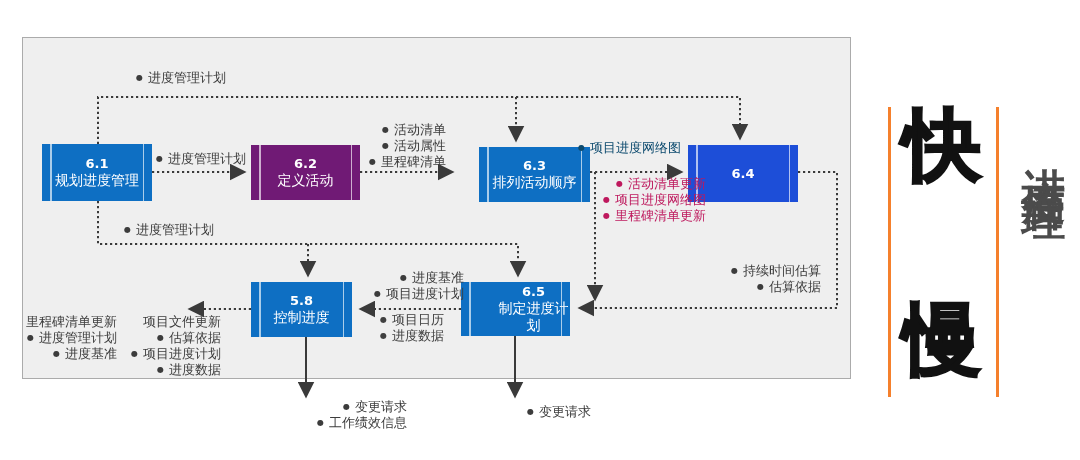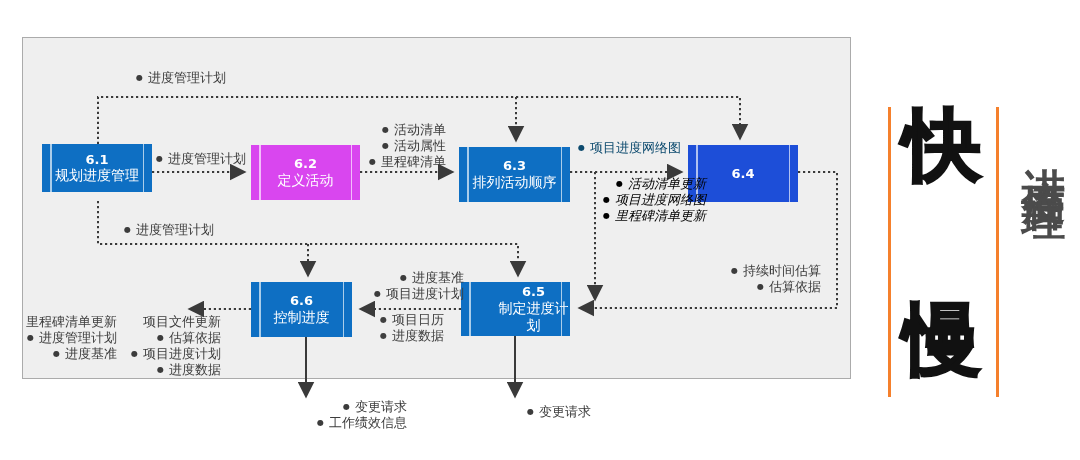--- a/index.html
+++ b/index.html
@@ -68,70 +68,70 @@
 
     <path class="dash" d="M461,309 L361,309" marker-end="url(#ah)"></path>
 
     <path class="dash" d="M251,309 L190,309" marker-end="url(#ah)"></path>
 
     <path class="solid" d="M306,337 L306,396" marker-end="url(#ah)"></path>
     <path class="solid" d="M515,336 L515,396" marker-end="url(#ah)"></path>
   </svg>
 
   <div id="boxes-layer">
-      <div class="pbox" style="left: 42px; top: 144px; width: 110px; height: 48px; background: rgb(14, 111, 195);">
+      <div class="pbox" style="left: 42px; top: 144px; width: 110px; height: 57px; background: rgb(14, 111, 195);">
         <div class="pnum">6.1</div>
         <div class="pname">
           <div>规划进度管理</div>
         </div>
       </div>
-      <div class="pbox" style="left: 251px; top: 145px; width: 109px; height: 55px; background: #d946ef;">
+      <div class="pbox" style="left: 251px; top: 145px; width: 109px; height: 55px; background: #701a75;">
         <div class="pnum">6.2</div>
         <div class="pname">
           <div>定义活动</div>
         </div>
       </div>
-      <div class="pbox" style="left: 459px; top: 147px; width: 111px; height: 55px; background: rgb(14, 111, 195);">
+      <div class="pbox" style="left: 479px; top: 147px; width: 111px; height: 55px; background: rgb(14, 111, 195);">
         <div class="pnum">6.3</div>
         <div class="pname">
           <div>排列活动顺序</div>
         </div>
       </div>
       <div class="pbox" style="left: 688px; top: 145px; width: 110px; height: 57px; background: #1d4ed8;">
         <div class="pnum">6.4</div>
       </div>
       <div class="pbox" style="left: 461px; top: 282px; width: 109px; height: 54px; background: rgb(14, 111, 195); padding-left: 36px;">
         <div class="pnum">6.5</div>
         <div class="pname">
           <div>制定进度计划</div>
         </div>
       </div>
       <div class="pbox" style="left: 251px; top: 282px; width: 101px; height: 55px; background: rgb(14, 111, 195);">
-        <div class="pnum">6.6</div>
+        <div class="pnum">5.8</div>
         <div class="pname">
           <div>控制进度</div>
         </div>
       </div>
     </div>
   <div id="labels-layer">
       <div class="lbl" style="left: 136px; top: 70px; color: rgb(60, 60, 60);">
         <div class="li">进度管理计划</div>
       </div>
       <div class="lbl" style="left: 156px; top: 151px; color: rgb(60, 60, 60);">
         <div class="li">进度管理计划</div>
       </div>
       <div class="lbl" style="left: 369px; top: 122px; color: rgb(60, 60, 60);">
         <div class="li">活动清单</div>
         <div class="li">活动属性</div>
         <div class="li">里程碑清单</div>
       </div>
       <div class="lbl" style="left: 578px; top: 140px; color: #0c4a6e;">
         <div class="li">项目进度网络图</div>
       </div>
-      <div class="lbl" style="left: 603px; top: 176px; color: #000000; font-style: italic;">
+      <div class="lbl" style="left: 603px; top: 176px; color: #be185d;">
         <div class="li">活动清单更新</div>
         <div class="li">项目进度网络图</div>
         <div class="li">里程碑清单更新</div>
       </div>
       <div class="lbl" style="left: 731px; top: 263px; color: rgb(60, 60, 60);">
         <div class="li">持续时间估算</div>
         <div class="li">估算依据</div>
       </div>
       <div class="lbl" style="left: 374px; top: 270px; color: rgb(60, 60, 60);">
         <div class="li">进度基准</div>

